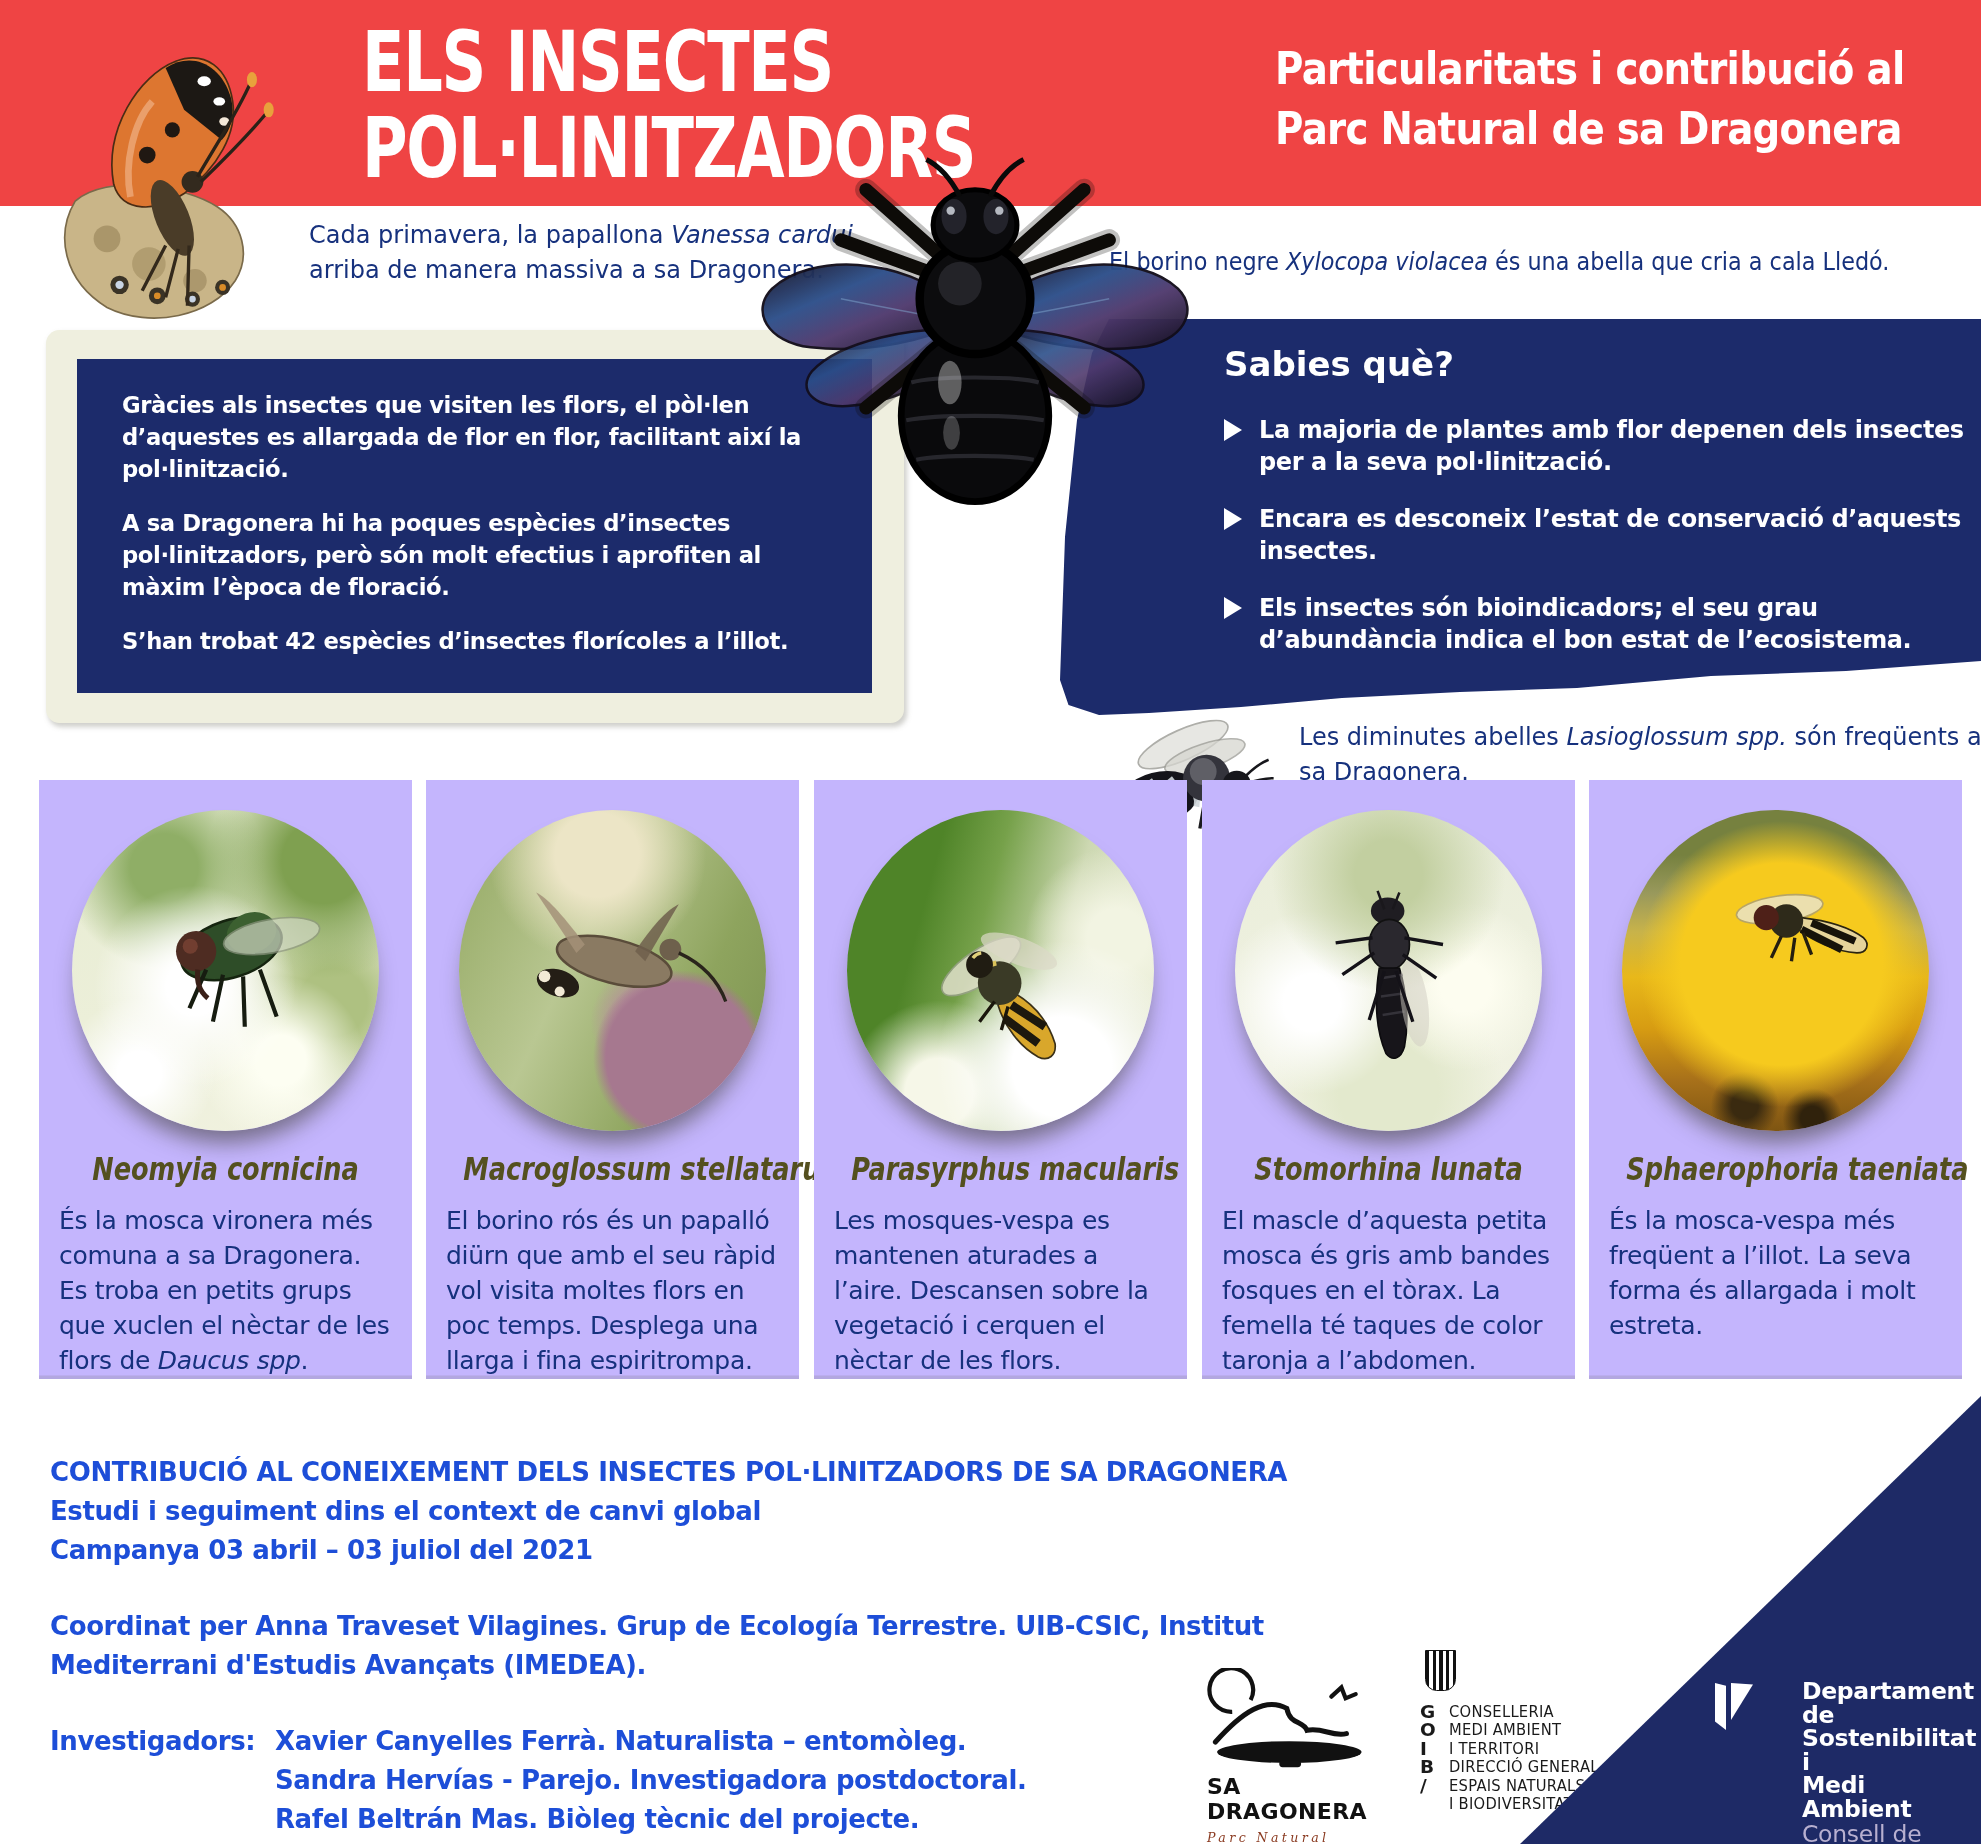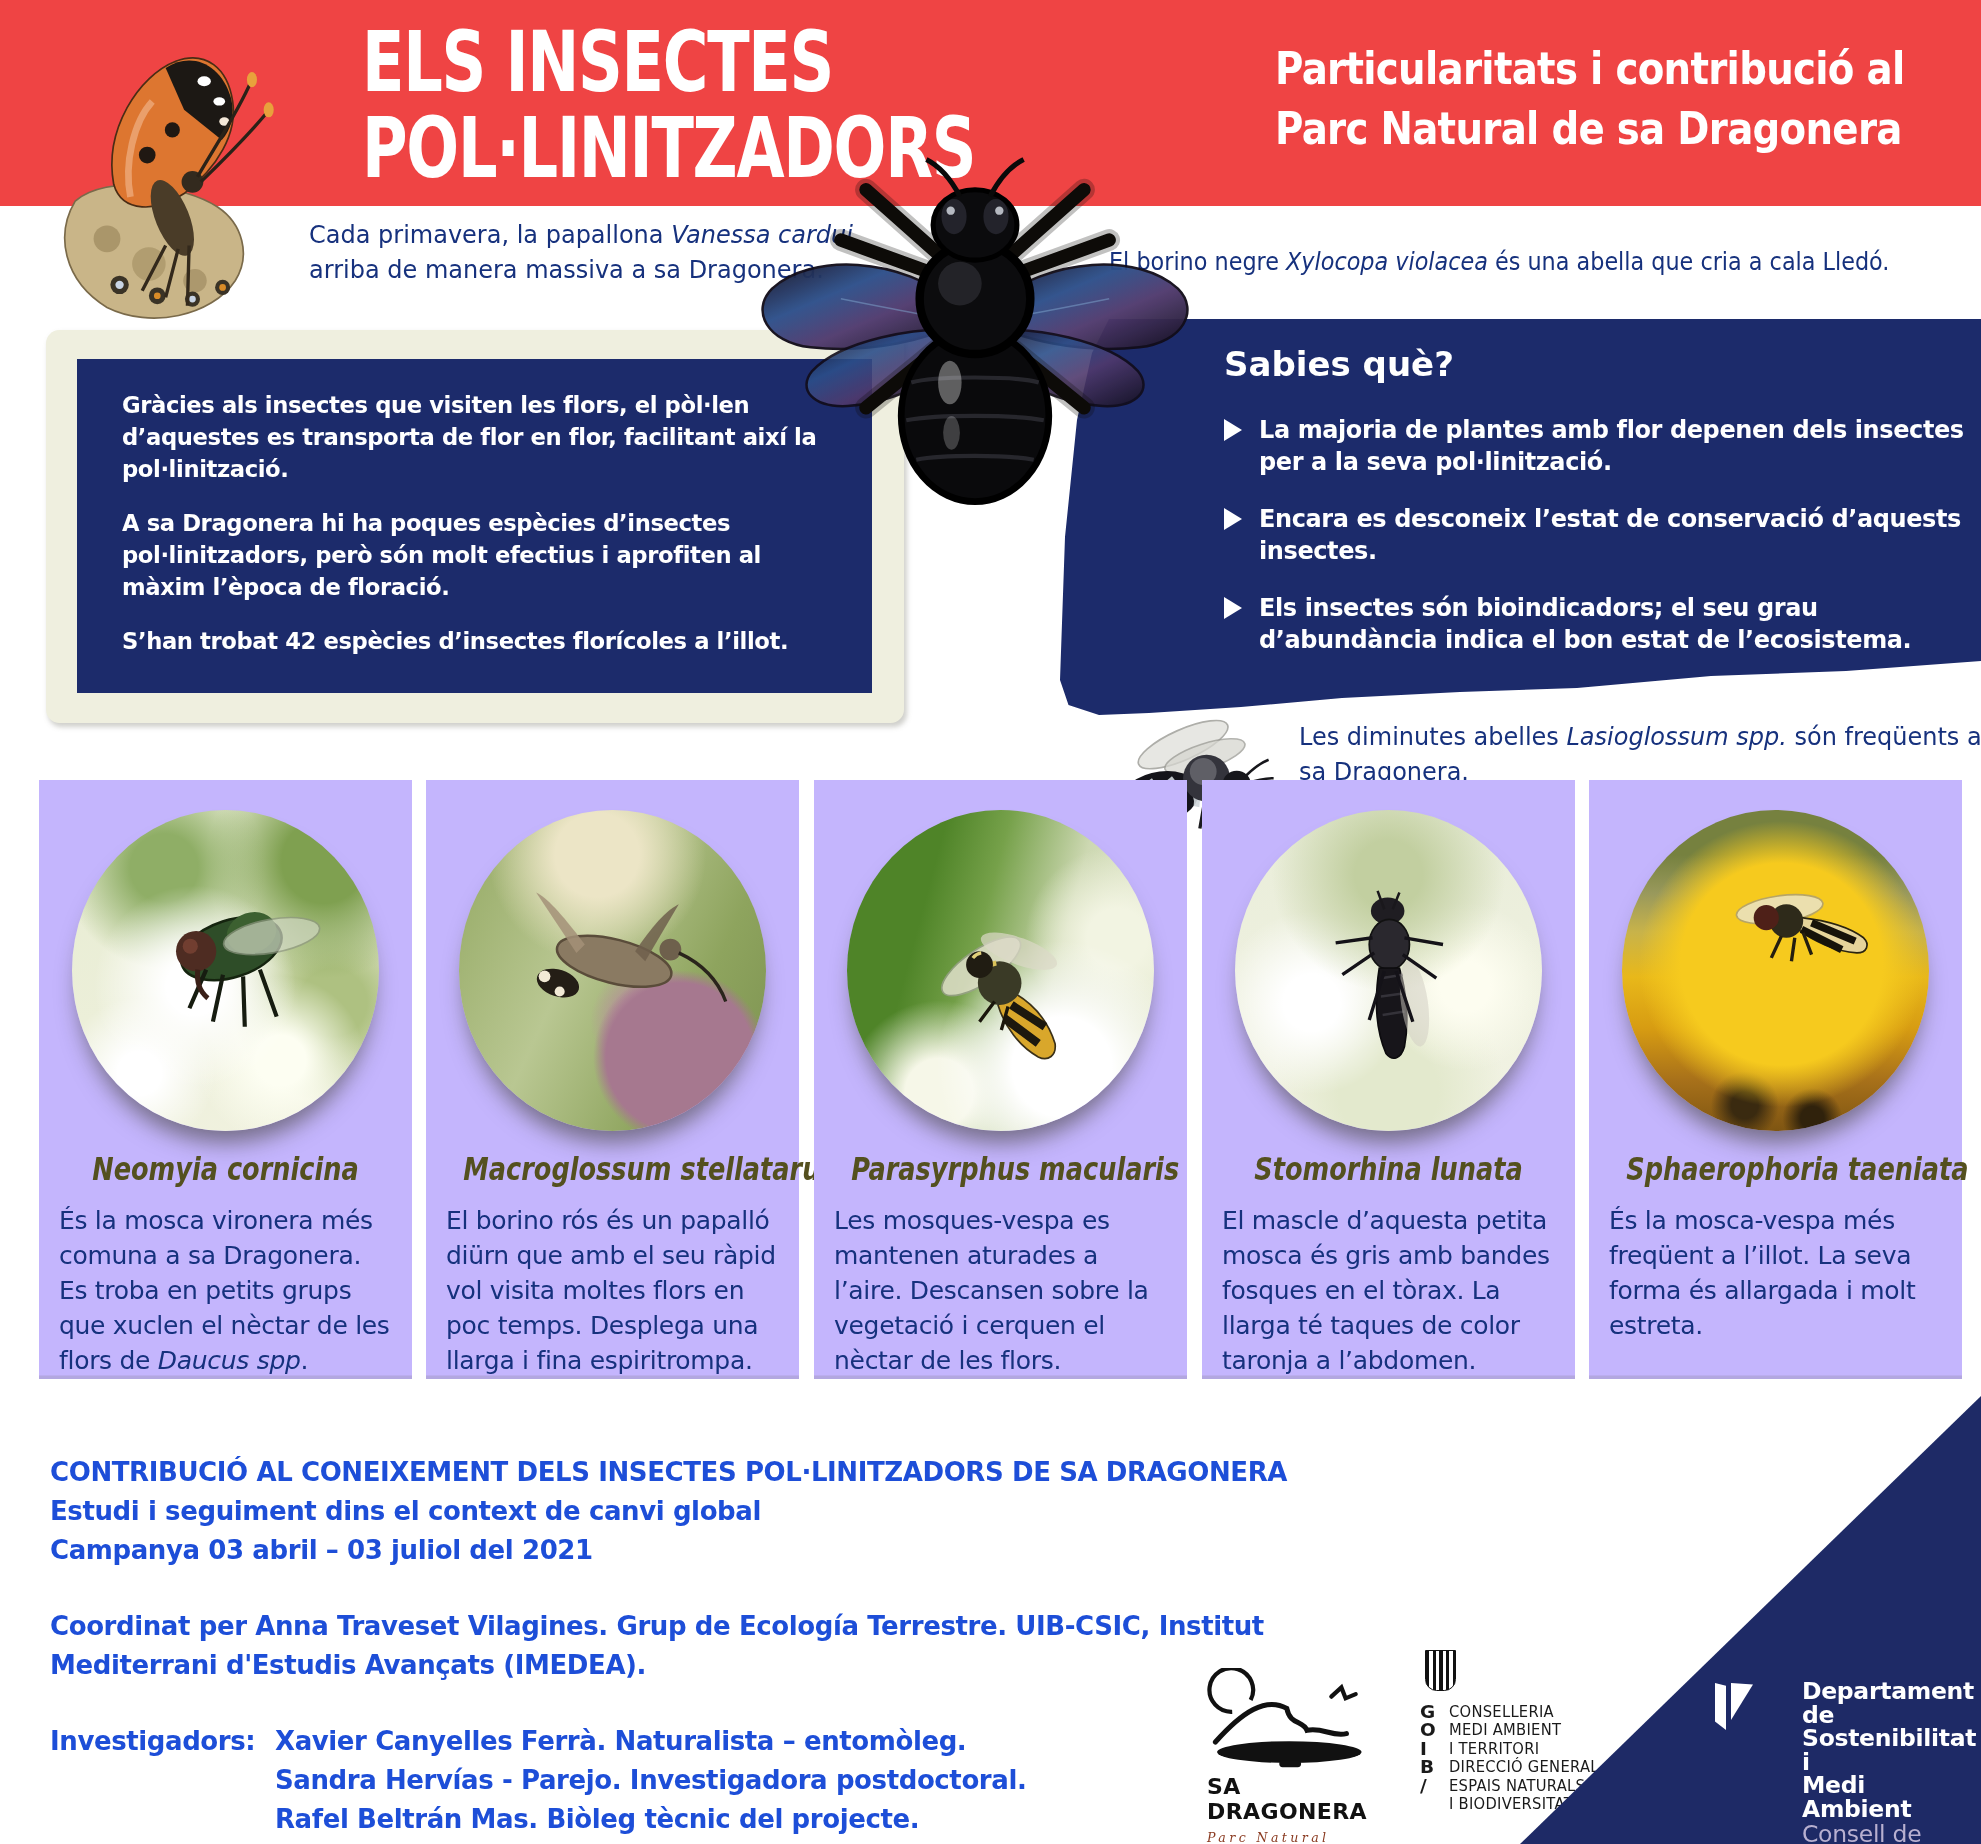--- a/index.html
+++ b/index.html
@@ -157,21 +157,21 @@
     <span>Cada primavera, la papallona </span><i>Vanessa cardui</i><span> arriba de manera massiva a sa Dragonera.</span>
   </div>
 
   <div class="cap cap-bee">
     <span>El borino negre </span><i>Xylocopa violacea</i><span> és una abella que cria a cala Lledó.</span>
   </div>
 
   <div class="cream-box">
     <div class="navy-box">
       <div class="txt">
-        <p>Gràcies als insectes que visiten les flors, el pòl·len d’aquestes es transporta de flor en flor, facilitant així la pol·linització.</p>
+        <p>Gràcies als insectes que visiten les flors, el pòl·len d’aquestes es allargada de flor en flor, facilitant així la pol·linització.</p>
         <p>A sa Dragonera hi ha poques espècies d’insectes pol·linitzadors, però són molt efectius i aprofiten al màxim l’època de floració.</p>
         <p>S’han trobat 42 espècies d’insectes florícoles a l’illot.</p>
       </div>
     </div>
   </div>
 
   <div class="sabies">
     <div class="sabies-inner">
       <div class="sabies-title">Sabies què?</div>
       <div class="bullet-row">
@@ -299,21 +299,21 @@
         <ellipse cx="184" cy="160" rx="24" ry="30" fill="#2a282e" stroke="#111" stroke-width="2"></ellipse>
         <path d="M178,118 L170,96 M188,118 L196,98" stroke="#1a181c" stroke-width="3" fill="none"></path>
         <path d="M172,188 C166,226 168,262 180,290 C188,300 198,296 202,282 C208,252 204,214 196,188 Z" fill="#17151a" stroke="#0c0b0e" stroke-width="2"></path>
         <path d="M176,200 L200,196 M174,222 L202,218 M176,244 L202,240" stroke="#3c3a42" stroke-width="3" opacity=".8"></path>
         <ellipse cx="214" cy="230" rx="16" ry="52" fill="#cfccc2" opacity=".5" transform="rotate(-8 214 230)"></ellipse>
         <path d="M166,170 L128,196 M164,152 L120,158 M200,172 L240,200 M202,152 L248,160 M178,192 L160,250 M192,192 L212,252" stroke="#141218" stroke-width="4" fill="none"></path>
       </svg>
     </div>
     <div class="card-name">Stomorhina lunata</div>
     <div class="card-desc">
-      <span>El mascle d’aquesta petita mosca és gris amb bandes fosques en el tòrax. La llarga té taques de color taronja a l’abdomen.</span><i></i><span></span>
+      <span>El mascle d’aquesta petita mosca és gris amb bandes fosques en el tòrax. La femella té taques de color taronja a l’abdomen.</span><i></i><span></span>
     </div>
   </div>
 
   <div class="card c5">
     <div class="oval ph5">
       <svg width="307" height="321" viewBox="0 0 366 382">
         <ellipse cx="188" cy="118" rx="52" ry="16" fill="#e9e4d2" opacity=".8" stroke="#a89c78" stroke-width="2" transform="rotate(-8 188 118)"></ellipse>
         <path d="M214,128 C248,132 272,140 288,152 C296,160 292,170 280,170 C254,168 228,156 210,142 Z" fill="#e6d49a" stroke="#2a2410" stroke-width="2"></path>
         <path d="M226,134 L278,156 M214,142 L262,166" stroke="#17130a" stroke-width="9"></path>
         <circle cx="196" cy="132" r="20" fill="#2e2a1a"></circle>

